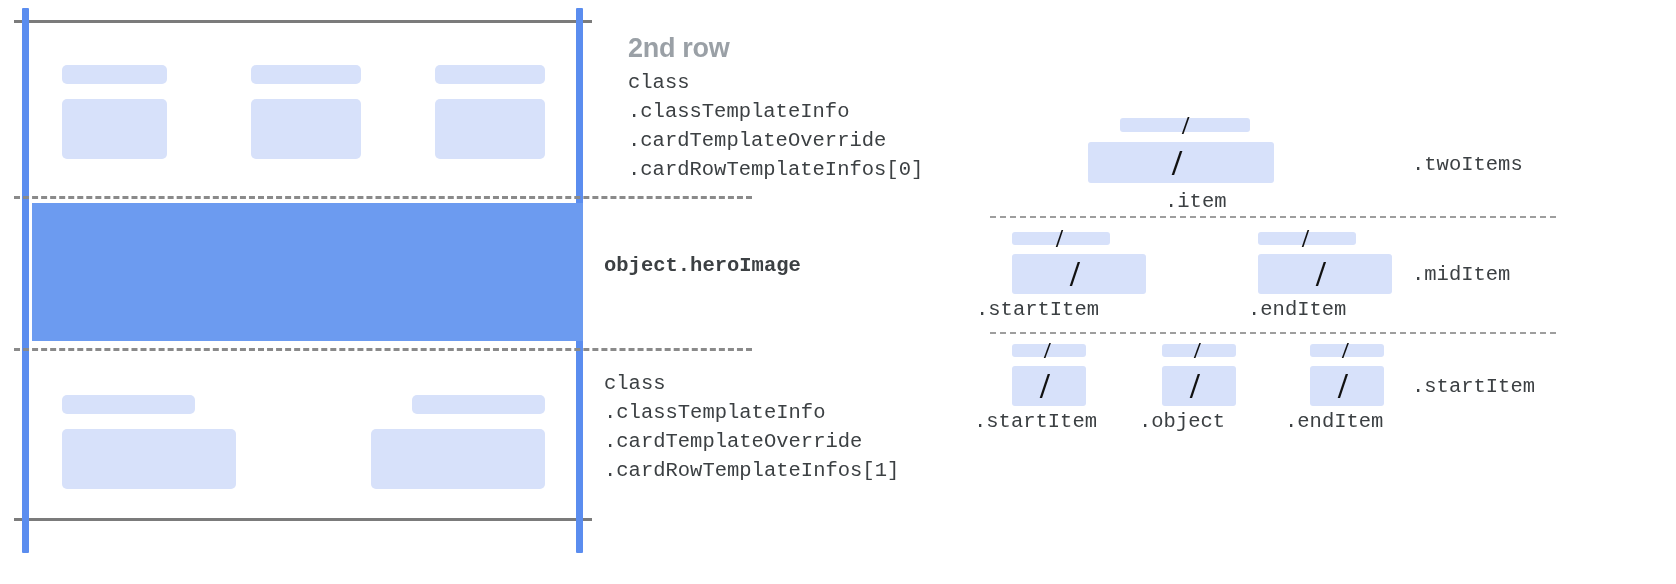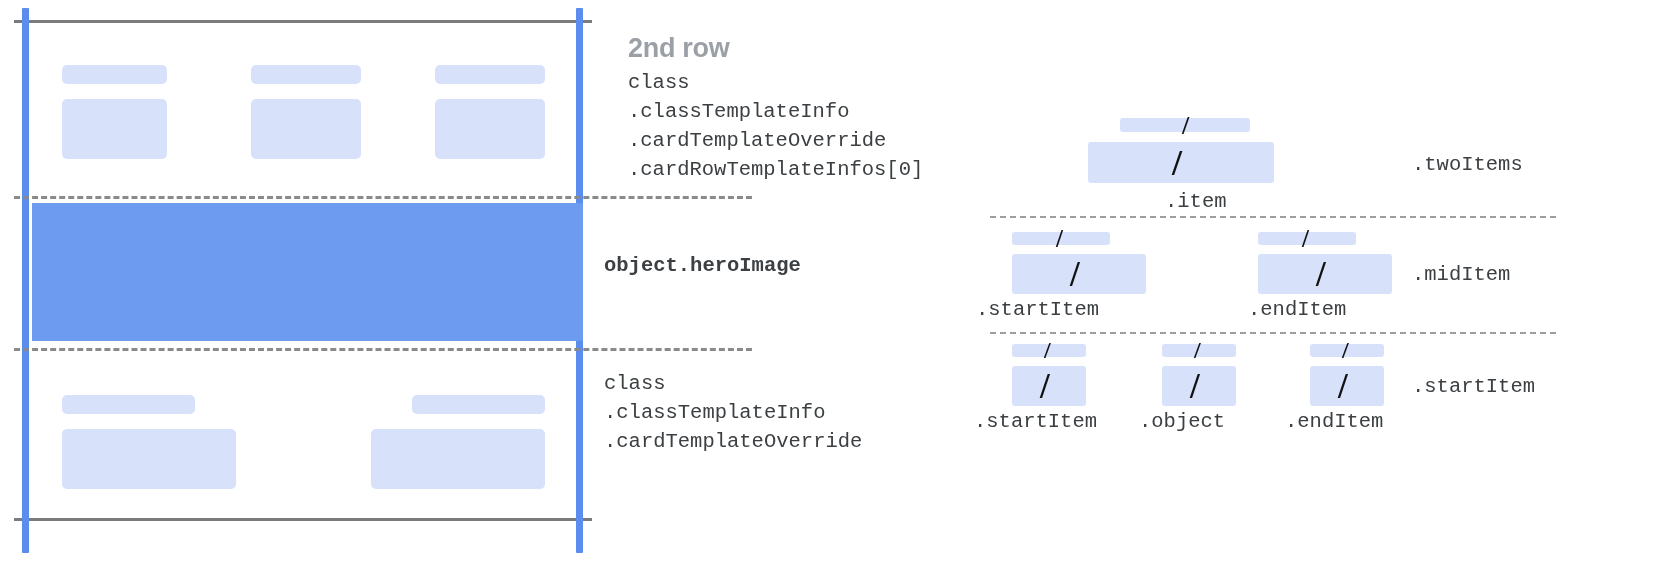--- a/index.html
+++ b/index.html
@@ -124,20 +124,21 @@
   </div>
 
   <div class="anno" id="anno-hero">
     <div class="mono">object.heroImage</div>
   </div>
 
   <div class="anno" id="anno-3rd">
     <div class="mono">class</div>
     <div class="mono">.classTemplateInfo</div>
     <div class="mono">.cardTemplateOverride</div>
+    <div class="mono">.cardRowTemplateInfos[1]</div>
   </div>
 
   <div class="items-region">
 
     <div class="irow">
       <div class="islot" style="left:160px;top:118px;">
         <div class="bar" style="width:130px;height:14px;"></div>
         <div class="slash" style="left:62px;top:-5px;font-size:26px;">/</div>
         <div class="box" style="top:24px;left:-32px;width:186px;height:41px;"></div>
         <div class="slash" style="left:52px;top:27px;font-size:36px;">/</div>

